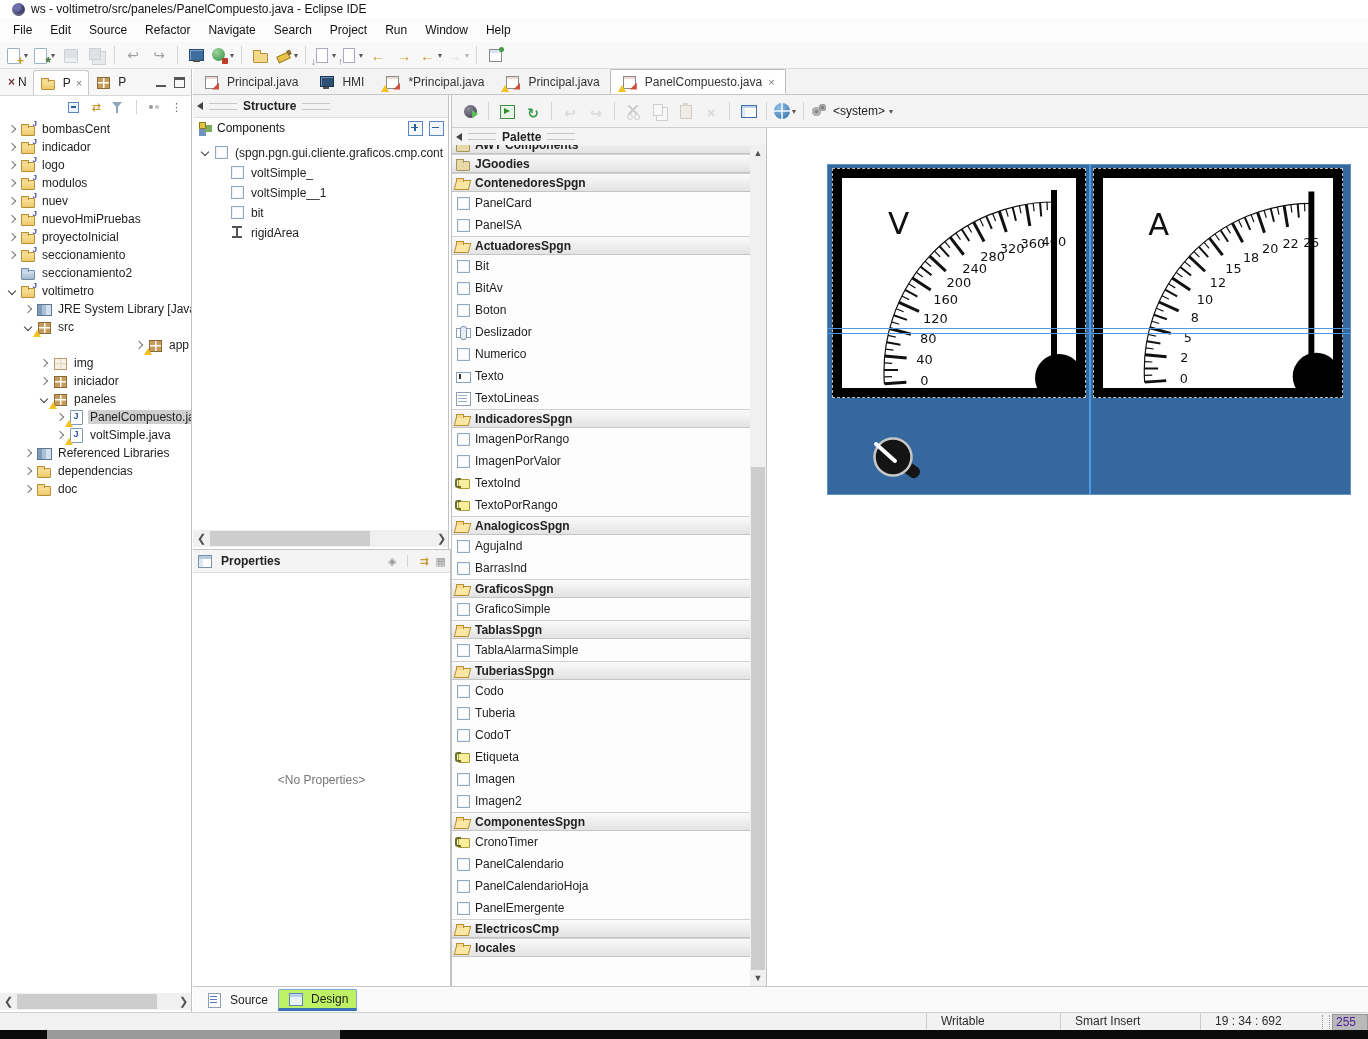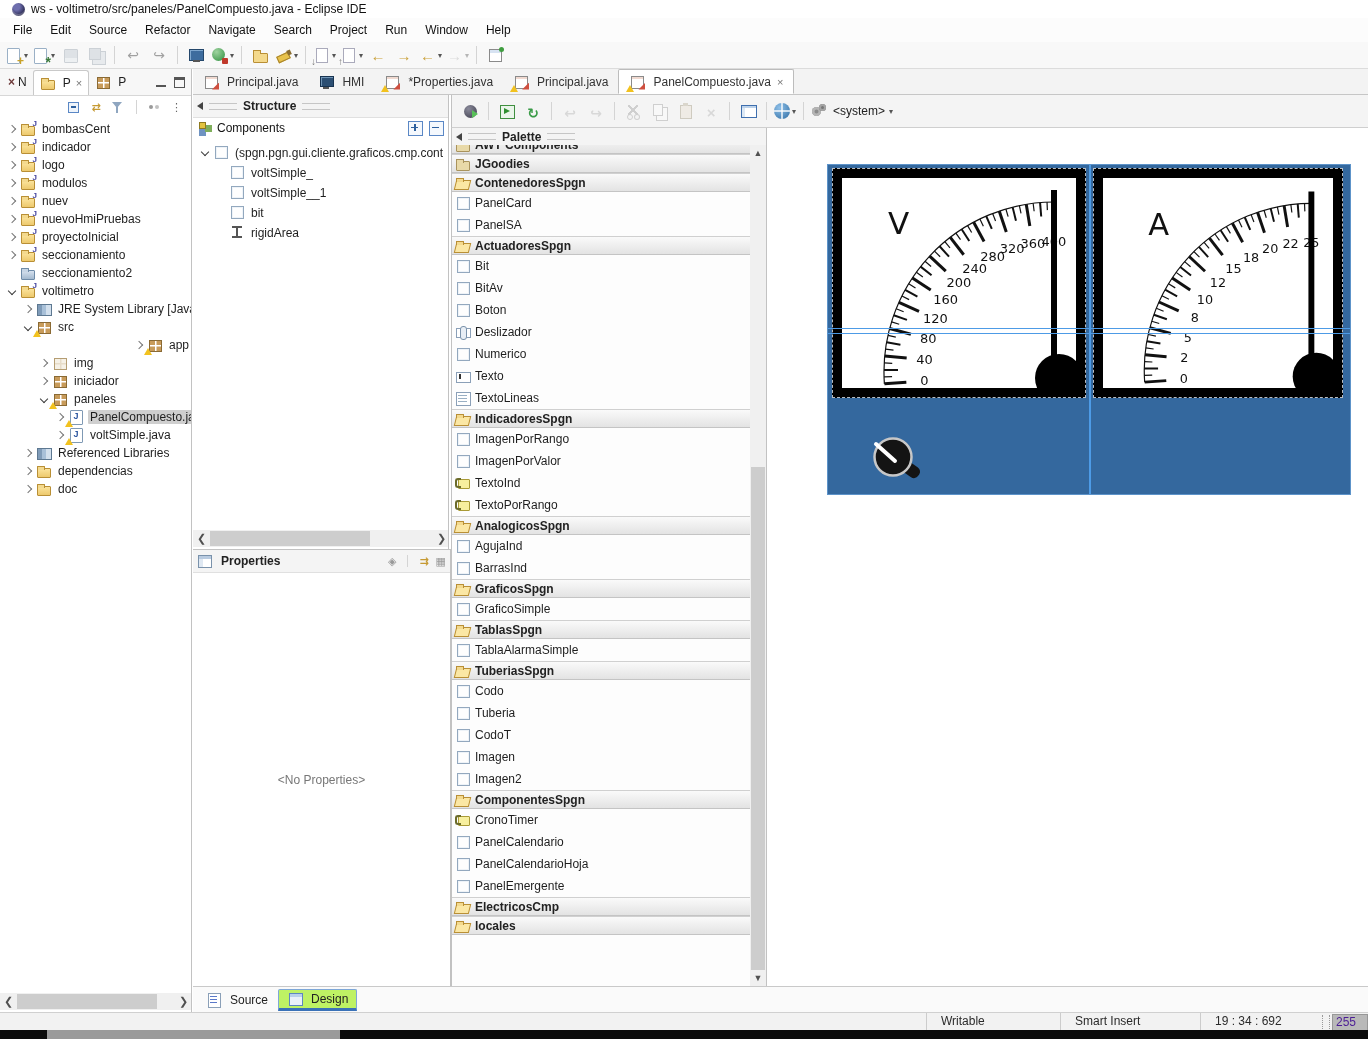--- a/index.html
+++ b/index.html
@@ -546,21 +546,21 @@
         <span>Principal.java</span>
       </span>
       <span class="etab">
         <span class="icn icn-monitor"></span>
         <span>HMI</span>
       </span>
       <span class="etab">
         <span class="icn icn-designer">
           <i class="warn"></i>
         </span>
-        <span>*Properties.java</span>
+        <span>*Principal.java</span>
       </span>
       <span class="etab">
         <span class="icn icn-designer">
           <i class="warn"></i>
         </span>
         <span>Principal.java</span>
       </span>
       <span class="etab active">
         <span class="icn icn-designer">
           <i class="warn"></i>
@@ -799,20 +799,24 @@
           <span class="icn icn-panel"></span>
           <span>Codo</span>
         </div>
         <div class="pal-item">
           <span class="icn icn-panel"></span>
           <span>Tuberia</span>
         </div>
         <div class="pal-item">
           <span class="icn icn-panel"></span>
           <span>CodoT</span>
+        </div>
+        <div class="pal-item">
+          <span class="icn icn-tag"></span>
+          <span>Etiqueta</span>
         </div>
         <div class="pal-item">
           <span class="icn icn-panel"></span>
           <span>Imagen</span>
         </div>
         <div class="pal-item">
           <span class="icn icn-panel"></span>
           <span>Imagen2</span>
         </div>
         <div class="pal-cat">

